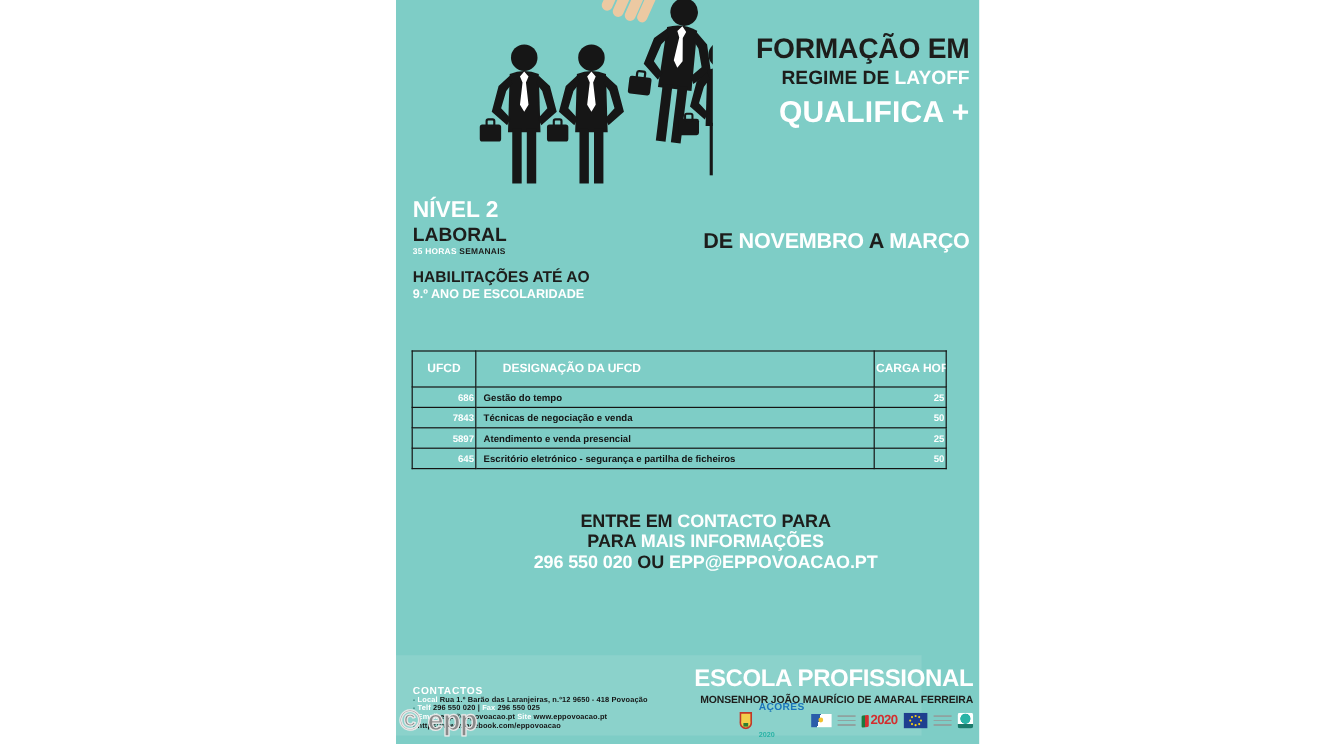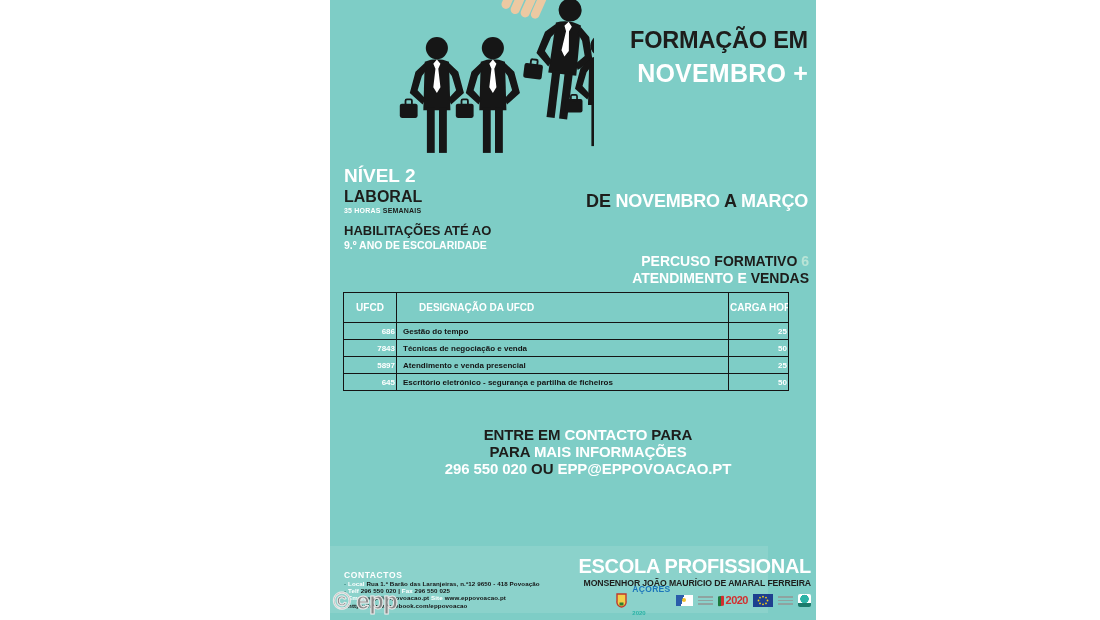--- a/index.html
+++ b/index.html
@@ -107,52 +107,45 @@
     <g fill="#ecc9a2" transform="translate(166,-18) rotate(24 20 20)">
       <rect x="0" y="0" width="9" height="34" rx="4.5"></rect>
       <rect x="10.5" y="-3" width="9" height="38" rx="4.5"></rect>
       <rect x="21" y="-4" width="9" height="38" rx="4.5"></rect>
       <rect x="31" y="-1" width="8.5" height="32" rx="4.2"></rect>
     </g>
   </svg>
 
   <div class="abs title-block">
     <div class="t1 k">FORMAÇÃO EM</div>
-    <div class="t3 w">NOVEMBRO +</div>
+    <div class="t2">
+      <span class="k">REGIME DE</span>
+      <span class="w">LAYOFF</span>
+    </div>
+    <div class="t3 w">QUALIFICA +</div>
   </div>
 
   <div class="abs level">
     <div class="nivel w">NÍVEL 2</div>
     <div class="laboral k">LABORAL</div>
     <div class="horas">
       <span class="w">35 HORAS</span>
       <span class="k">SEMANAIS</span>
     </div>
     <div class="habil k">HABILITAÇÕES ATÉ AO</div>
     <div class="ano w">9.º ANO DE ESCOLARIDADE</div>
   </div>
 
   <div class="abs period">
     <span class="k">DE</span>
     <span class="w">NOVEMBRO</span>
     <span class="k">A</span>
     <span class="w">MARÇO</span>
   </div>
 
-  <div class="abs pathway">
-    <div class="p1">
-      <span class="w">PERCUSO</span>
-      <span class="k">FORMATIVO</span>
-      <span class="m">6</span>
-    </div>
-    <div class="p2">
-      <span class="w">ATENDIMENTO E</span>
-      <span class="k">VENDAS</span>
-    </div>
-  </div>
 
   <table class="ufcd">
     <thead>
       <tr>
         <th class="h-code">UFCD</th>
         <th class="h-name">DESIGNAÇÃO DA UFCD</th>
         <th class="h-hours">CARGA HORÁRIA</th>
       </tr>
     </thead>
     <tbody>

